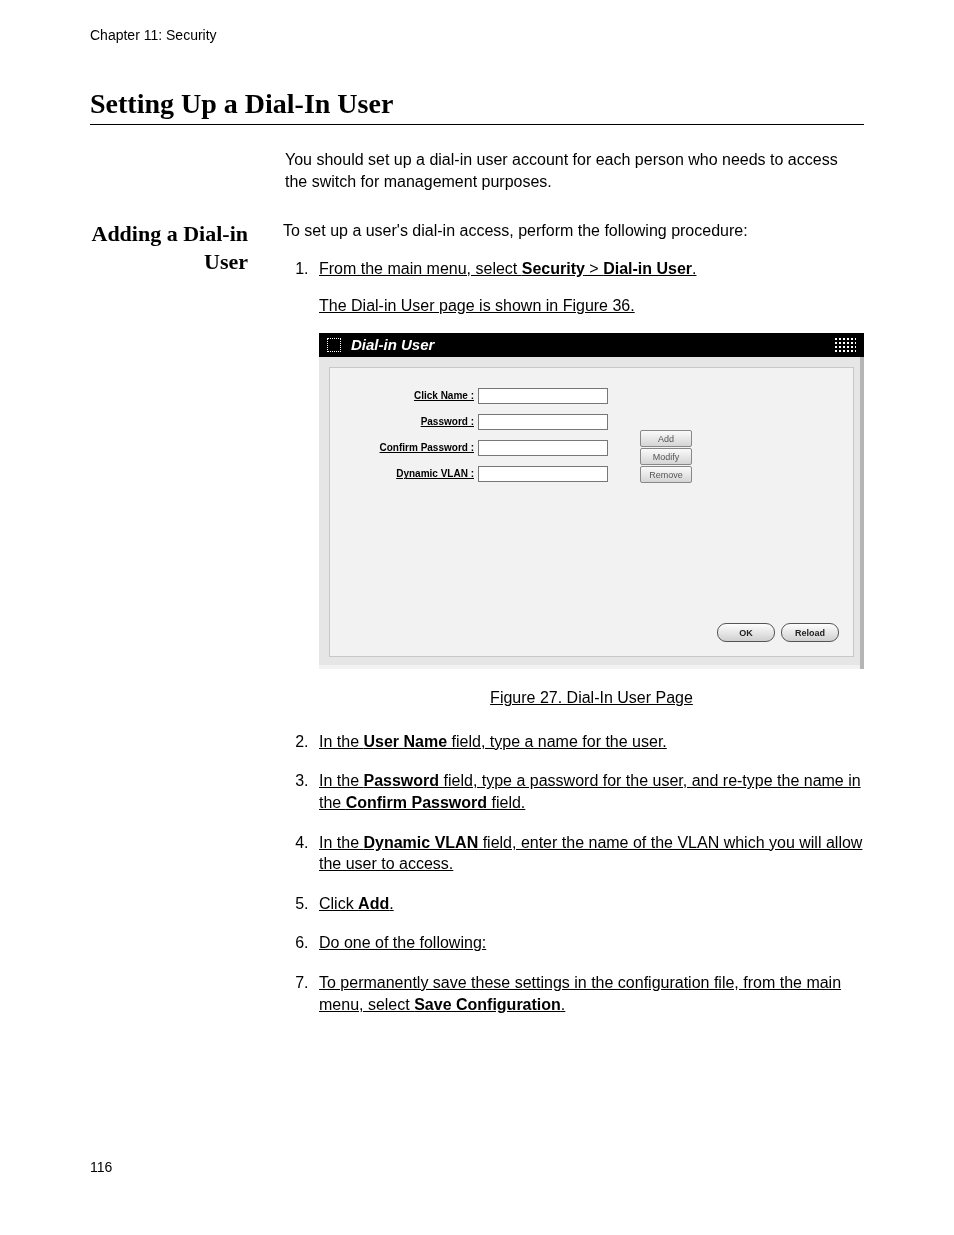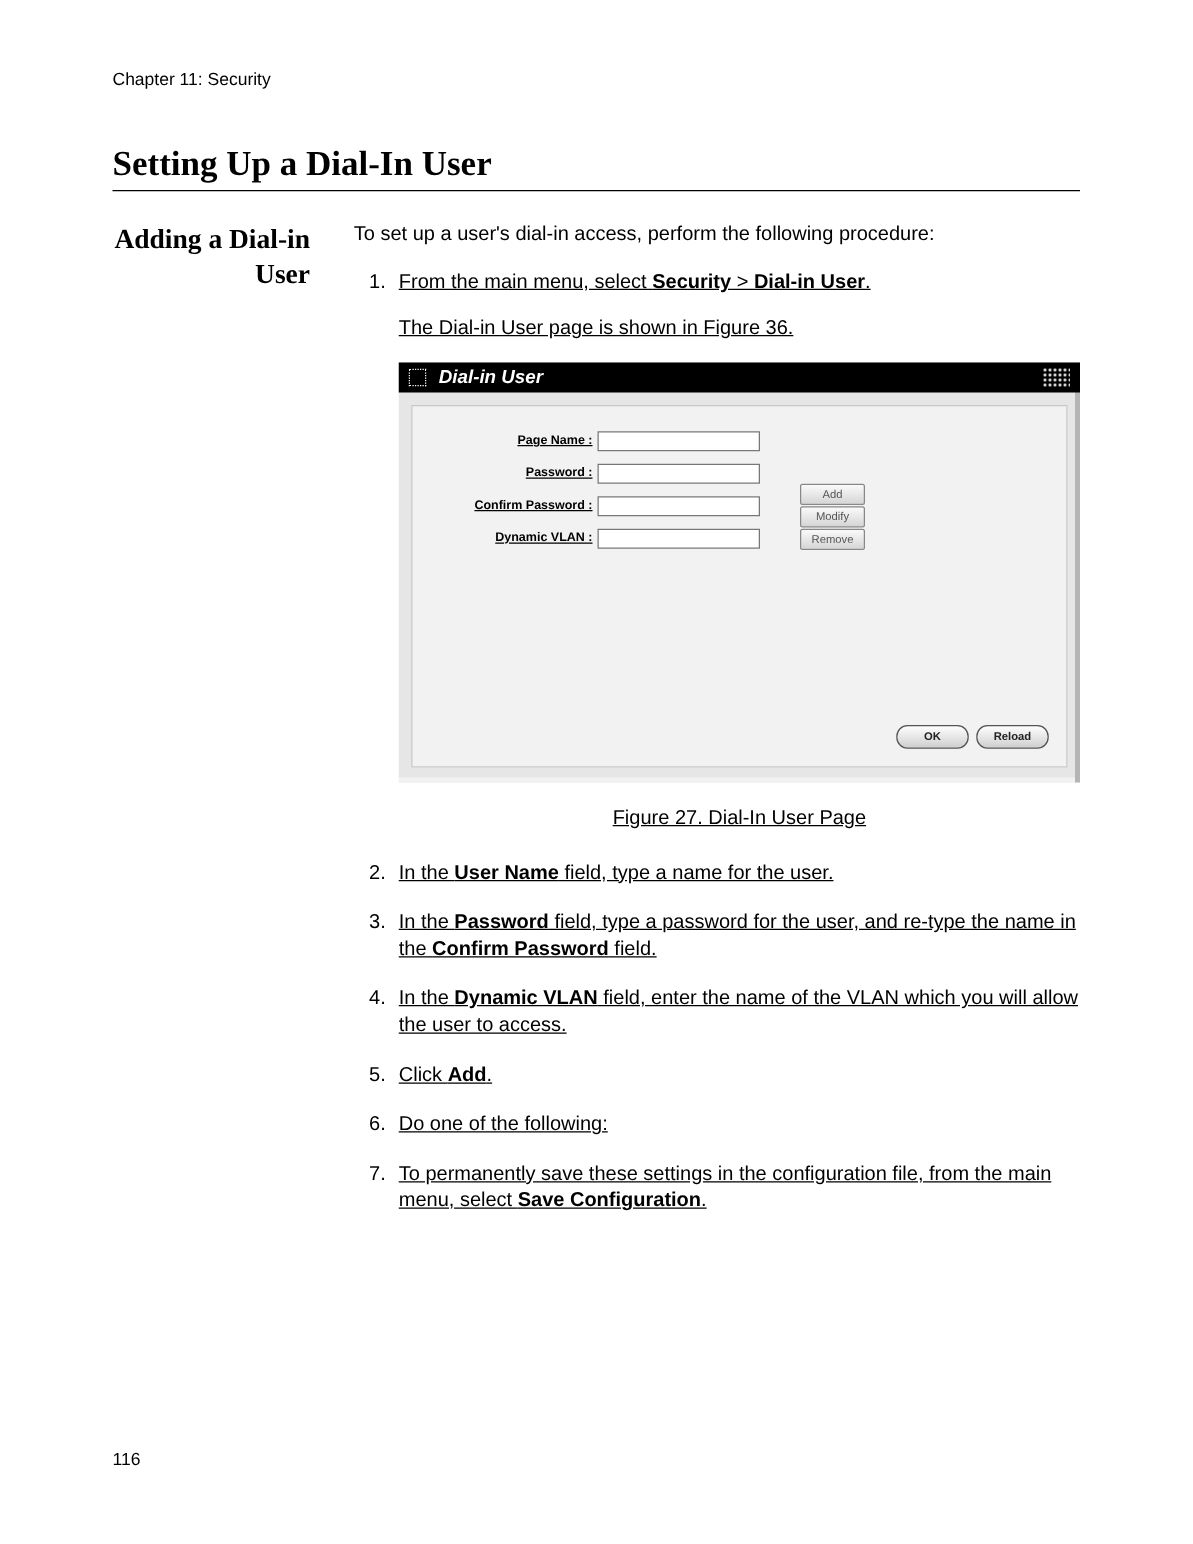--- a/index.html
+++ b/index.html
@@ -6,21 +6,21 @@
     margin: 0;
     padding: 0;
     background: #fff;
     font-family: Arial, Helvetica, sans-serif;
     color: #000;
   }
   .page {
     width: 954px;
     height: 1235px;
     box-sizing: border-box;
-    padding: 55px 90px 40px 90px;
+    padding: 27px 90px 40px 90px;
     position: relative;
   }
   .chapter-header {
     font-size: 14px;
     margin-bottom: 45px;
   }
   .main-heading {
     font-family: "Times New Roman", Times, serif;
     font-size: 28px;
     font-weight: bold;
@@ -203,20 +203,21 @@
   }
 </style>
 </head>
 <body>
 
 <div class="page">
   <div class="chapter-header">Chapter 11: Security</div>
 
   <div class="main-heading">Setting Up a Dial-In User</div>
 
+  <div class="intro">You should set up a dial-in user account for each person who needs to access the switch for management purposes.</div>
 
   <div class="two-col">
     <div class="sidebar-label">Adding a Dial-in User</div>
 
     <div class="body-col">
       <p>To set up a user's dial-in access, perform the following procedure:</p>
 
       <ol class="steps">
         <li>
           <span>From the main menu, select </span><b>Security</b><span> &gt; </span><b>Dial-in User</b><span>.</span>
@@ -226,21 +227,21 @@
           <div class="app-window">
             <div class="app-titlebar">
               <span class="title-left">
                 <span class="ornament-left"></span>
                 <span>Dial-in User</span>
               </span>
               <span class="ornament-right"></span>
             </div>
             <div class="app-inner">
               <div class="form-row">
-                <div class="form-label">Page Name :</div>
+                <div class="form-label">Click Name :</div>
                 <input class="form-input" style="">
               </div>
               <div class="form-row">
                 <div class="form-label">Password :</div>
                 <input class="form-input" type="password" style="">
               </div>
               <div class="form-row">
                 <div class="form-label">Confirm Password :</div>
                 <input class="form-input" type="password" style="">
               </div>

